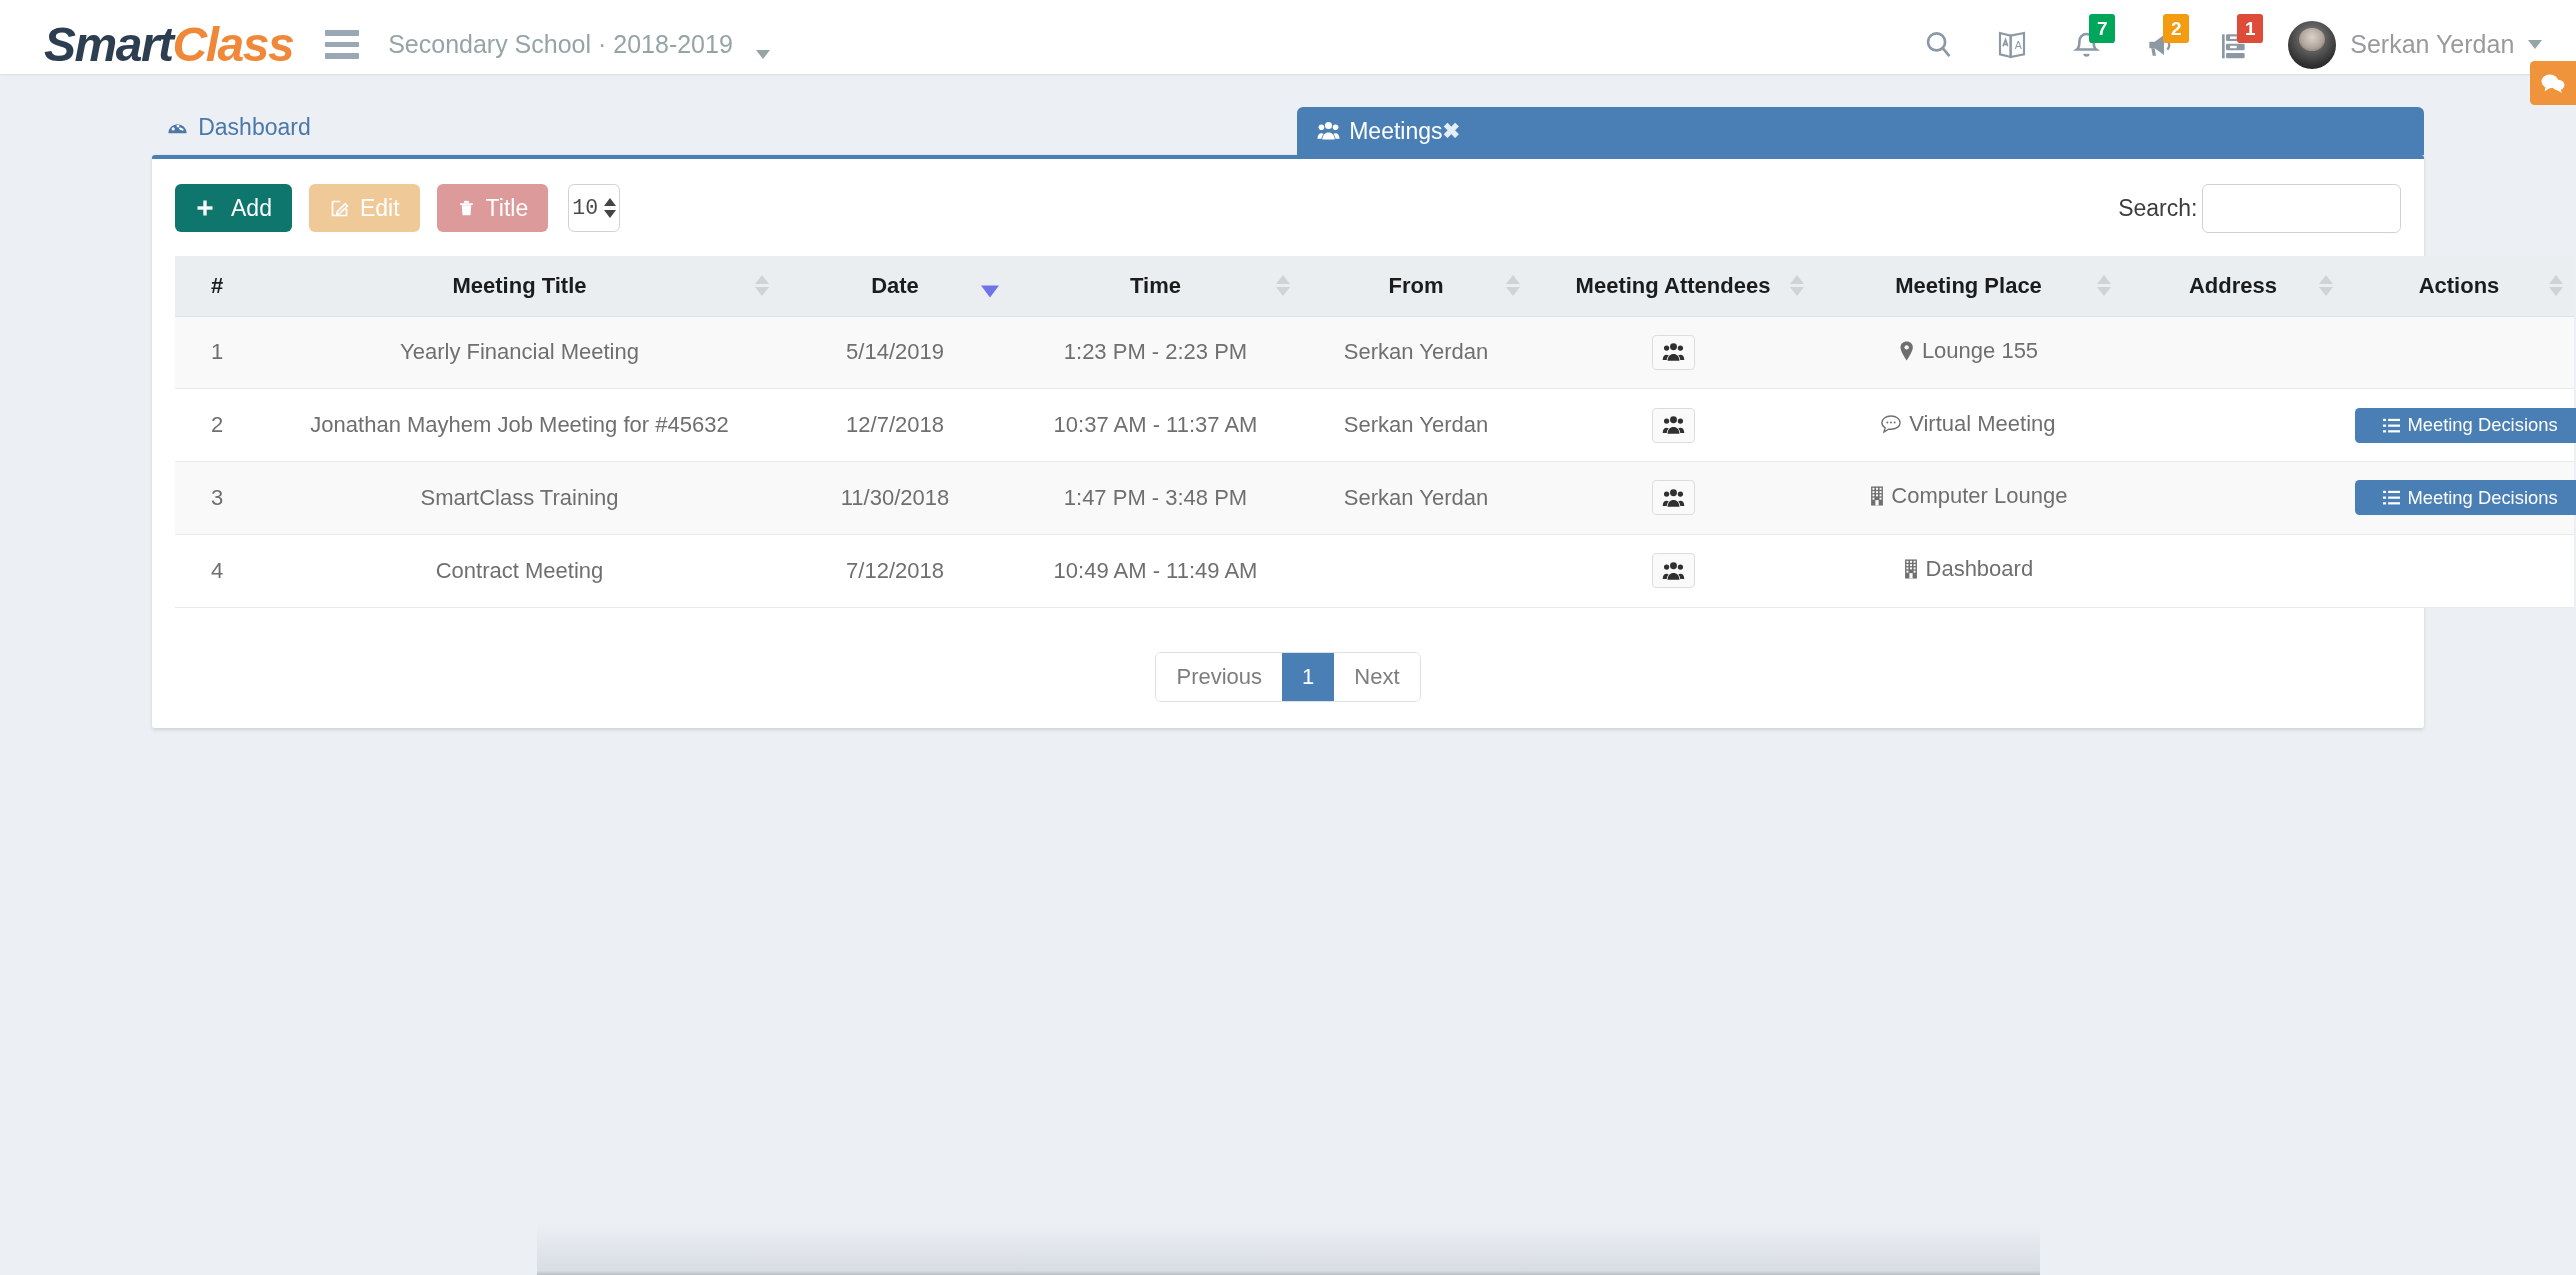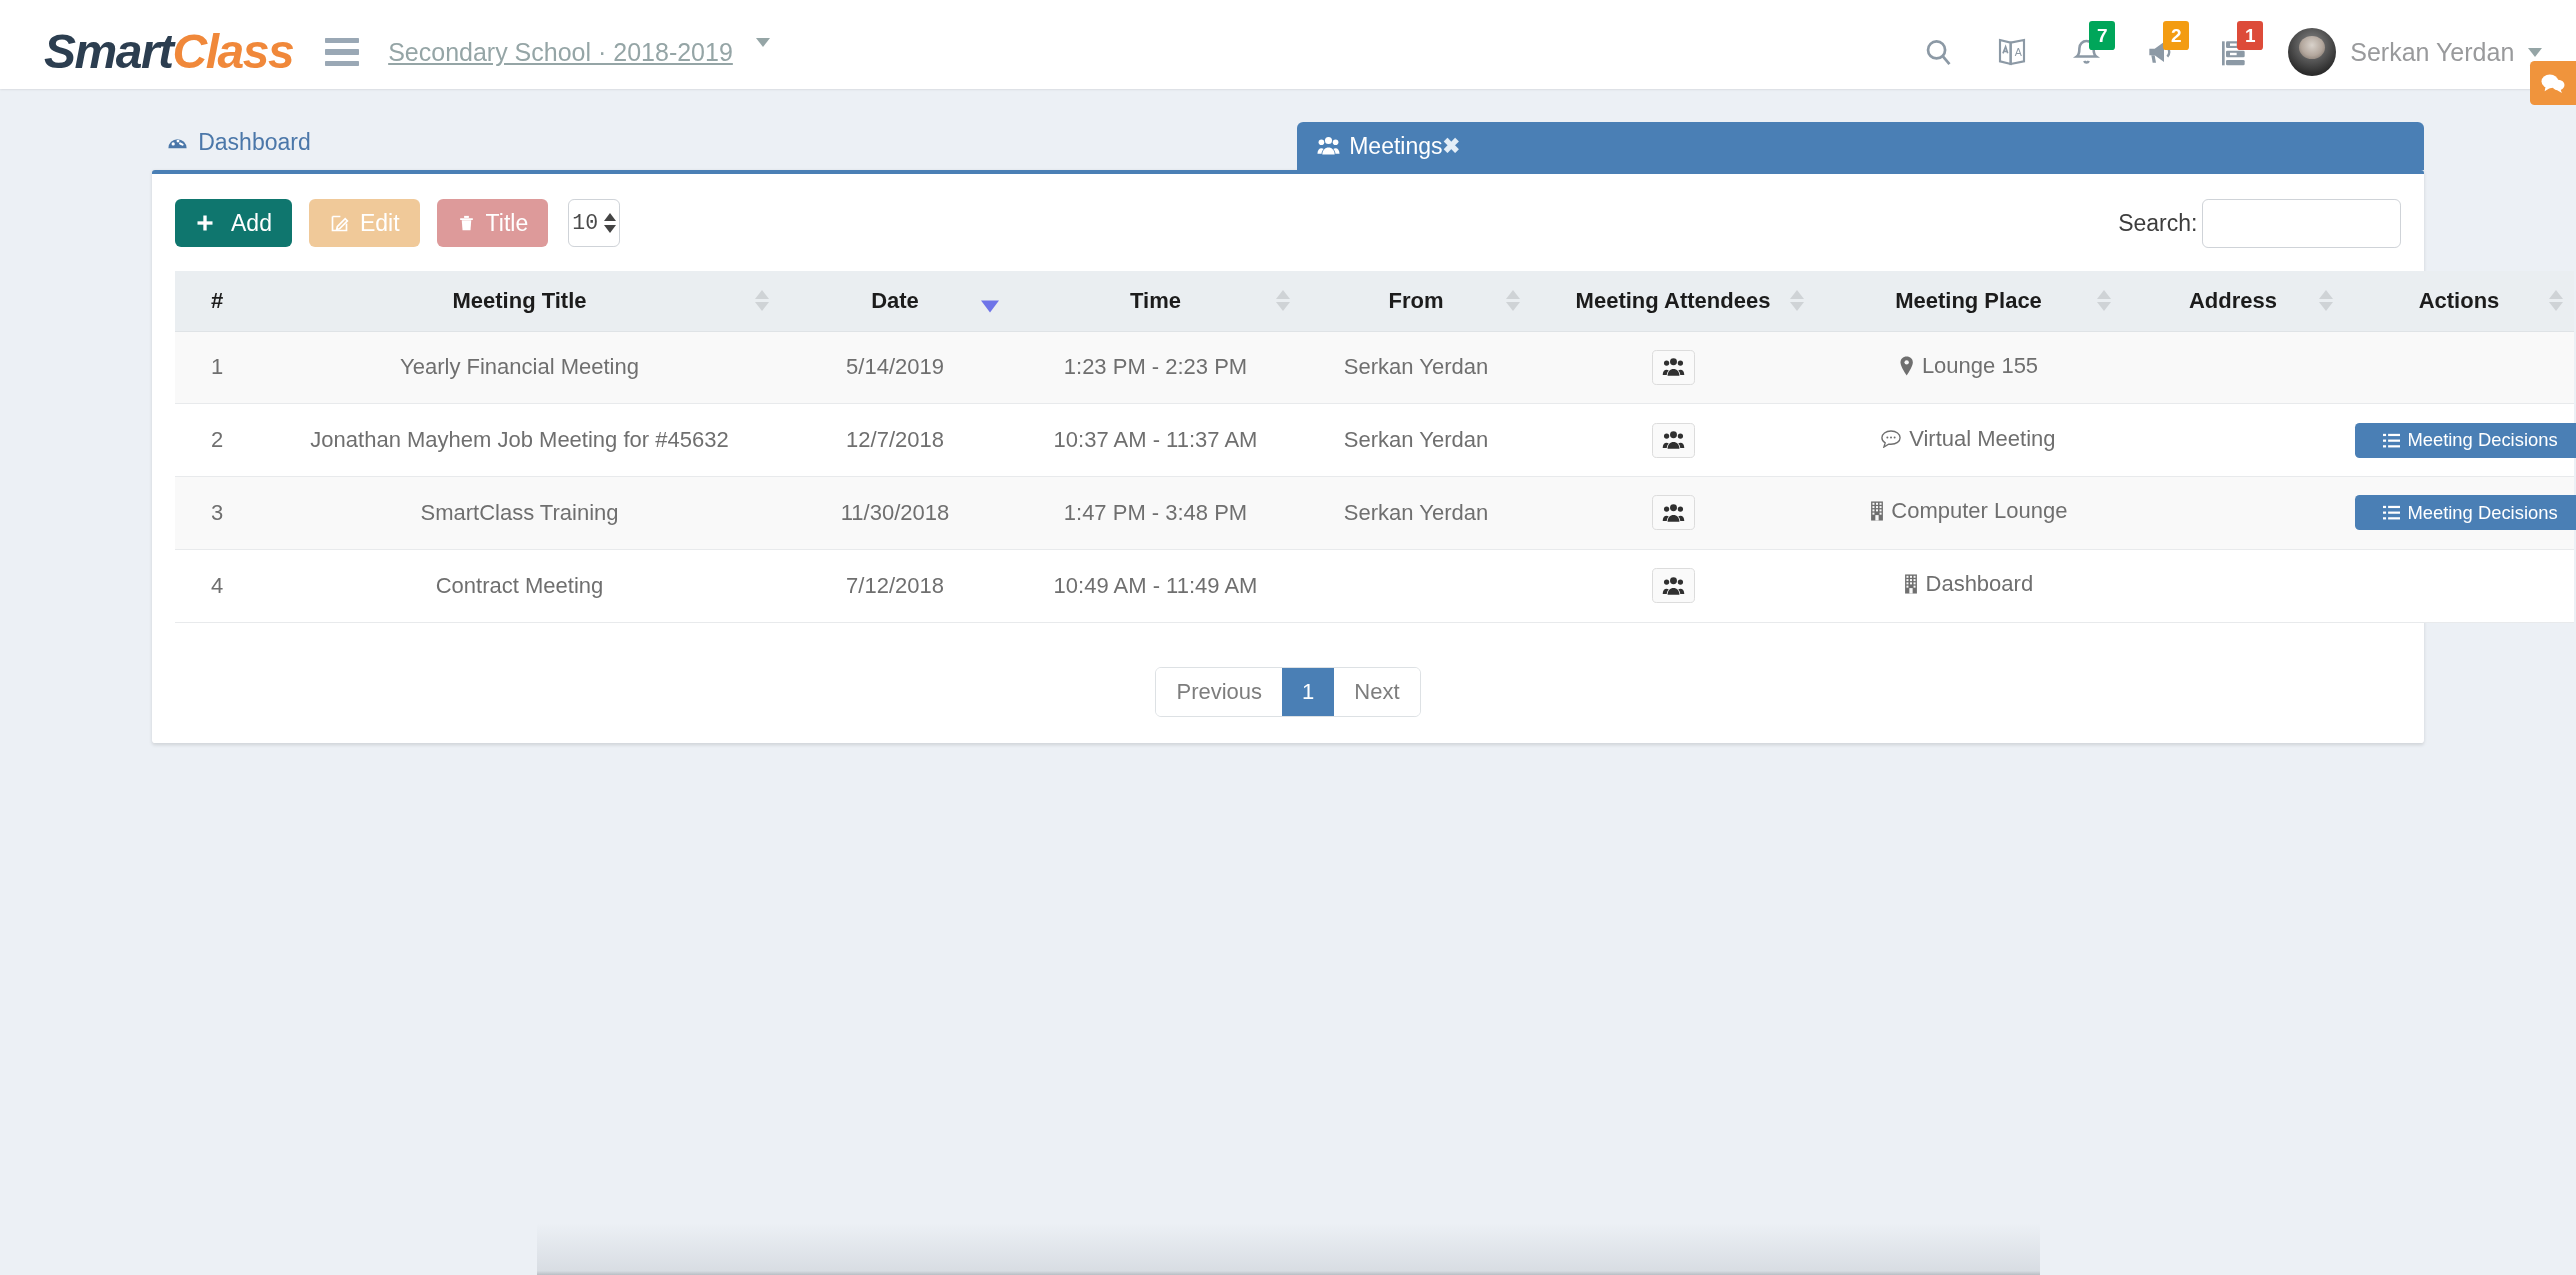--- a/index.html
+++ b/index.html
@@ -8,38 +8,38 @@
     width: 2576px; height: 1276px;
     background: #ecf0f5;
     font-family: "Liberation Sans", sans-serif;
     -webkit-font-smoothing: antialiased;
     overflow: hidden;
     position: relative;
   }
 
   
   .navbar {
-    height: 89px;
+    height: 74px;
     background: #ffffff;
     display: flex;
     align-items: center;
     padding: 15px 26px 0 44px;
     box-shadow: 0 0.8px 2.3px rgba(0,0,0,.12);
     position: relative;
     z-index: 20;
   }
   .brand { font-size: 48px; font-weight: bold; font-style: italic; letter-spacing: -1.5px; line-height:1; display:flex; }
   .brand .b1 { color:#2c3e50; }
   .brand .b2 { color:#f0883a; }
 
   .hamburger { margin-left: 32px; width: 34px; display:flex; flex-direction:column; gap:6.1px; cursor:pointer; }
   .hamburger span { display:block; height:5.4px; background:#9aa8b5; border-radius:0.8px; }
 
   .school-select {
-    margin-left: 29px; color:#95a5a6; font-size:25px; display:flex; align-items:flex-start; gap:23px; cursor:pointer;text-decoration:underline;
+    margin-left: 29px; color:#95a5a6; font-size:25px; display:flex; align-items:flex-end; gap:23px; cursor:pointer;
   }
   .caret { width:0; height:0; border-left:7.7px solid transparent; border-right:7.7px solid transparent; border-top:9.2px solid #95a5a6; display:inline-block; }
 
   .nav-right { margin-left:auto; display:flex; align-items:center; gap:0; }
   .nav-icon {
     position: relative; width: 74px; height: 77px;
     display:flex; align-items:center; justify-content:center; cursor:pointer;
   }
   .nav-icon svg { display:block; }
   .badge {

